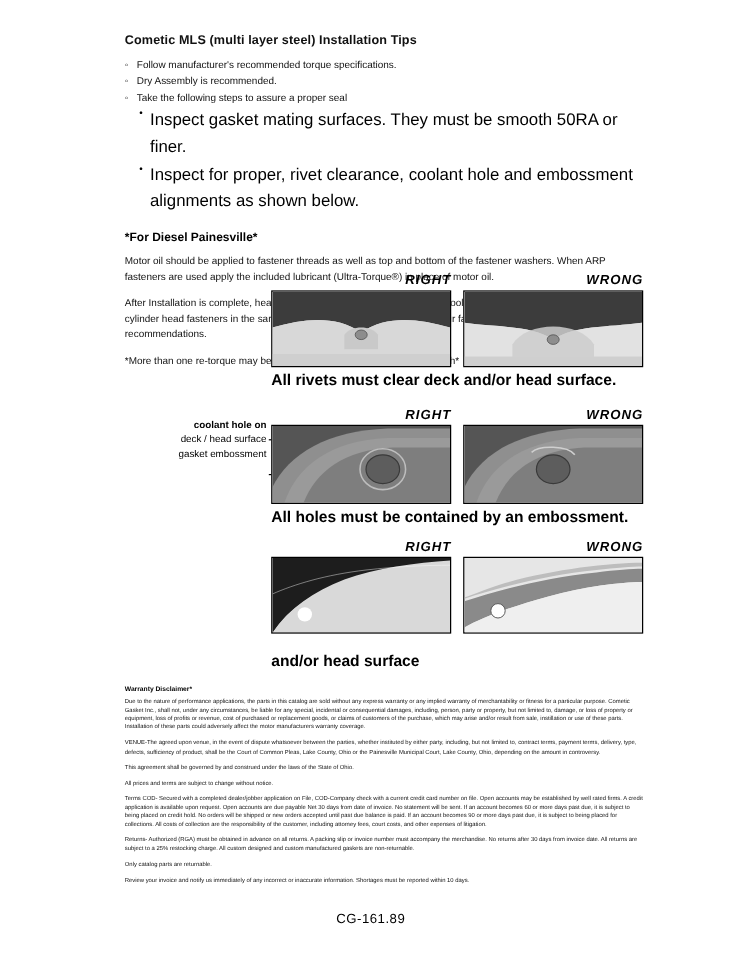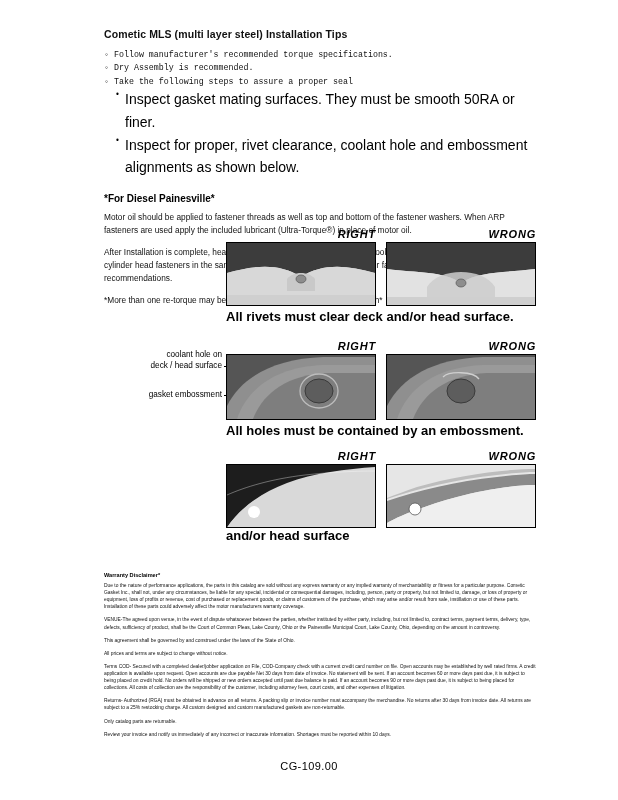--- a/index.html
+++ b/index.html
@@ -39,21 +39,20 @@
     list-style: none;
     margin: 0;
     padding: 0;
   }
   ul.bullets > li {
     font-size: 8.3px;
     line-height: 1.62;
     padding-left: 10px;
     position: relative;
     color: #111;
-    font-family: Liberation Mono, monospace;
   }
   ul.bullets > li::before {
     content: "\25E6";
     position: absolute;
     left: 0;
     top: 0;
     font-size: 8.3px;
   }
   ul.sub {
     list-style: none;
@@ -227,24 +226,24 @@
             <ellipse cx="74" cy="40" rx="5" ry="4" fill="#8d8d8d" stroke="#555" stroke-width="0.7"></ellipse>
             <path d="M0,54 L148,54 L148,62 L0,62 Z" fill="#cfcfcf"></path>
           </svg>
         </div>
       </div>
       <div class="caption">All rivets must clear deck and/or head surface.</div>
     </div>
 
     <div class="fig-row" style="margin-top:14px;height:96px;">
       <div class="callouts">
-        <div class="callout-text" style="left:0;top:10px;width:118px;">coolant hole on</div>
+        <div class="callout-text" style="left:0;top:10px;width:118px;font-weight:bold;">coolant hole on</div>
         <div class="callout-text" style="left:0;top:21px;width:118px;">deck / head surface</div>
         <div class="callout-line" style="left:120px;top:26px;width:44px;"></div>
-        <div class="callout-text" style="left:0;top:50px;width:118px;">gasket embossment</div>
+        <div class="callout-text" style="left:0;top:34px;width:118px;">gasket embossment</div>
         <div class="callout-line" style="left:120px;top:55px;width:96px;"></div>
       </div>
 
       <div style="margin-left:122px;width:310px;">
         <div class="fig-labels" style="width:310px;">
           <div class="fig-label" style="width:150px;">RIGHT</div>
           <div class="fig-label" style="width:150px;margin-left:10px;">WRONG</div>
         </div>
         <div class="panels">
           <div class="panel" style="width:148px;height:64px;">
@@ -290,32 +289,32 @@
         <div class="panel" style="width:148px;height:62px;margin-left:10px;">
           <svg width="148" height="62" viewBox="0 0 148 62">
             <rect x="0" y="0" width="148" height="62" fill="#e6e6e6"></rect>
             <path d="M0,36 C30,26 70,16 110,12 C126,10 140,9 148,9 L148,20 C130,20 100,24 70,32 C40,40 14,50 0,58 Z" fill="#8a8a8a"></path>
             <path d="M0,34 C30,24 70,14 110,10 C126,8 140,7 148,7 L148,4 C120,4 70,10 30,22 C18,26 8,30 0,33 Z" fill="#bdbdbd"></path>
             <path d="M0,58 C14,50 40,40 70,32 C100,24 130,20 148,20 L148,62 L0,62 Z" fill="#efefef"></path>
             <circle cx="28" cy="44" r="6" fill="#ffffff" stroke="#555" stroke-width="0.8"></circle>
           </svg>
         </div>
       </div>
-      <div class="caption" style="margin-top:0;">and/or head surface</div>
+      <div class="caption" style="margin-top:15px;">and/or head surface</div>
     </div>
 
   </div>
 
   <div class="warranty">
     <h3>Warranty Disclaimer*</h3>
     <p>Due to the nature of performance applications, the parts in this catalog are sold without any express warranty or any implied warranty of merchantability or fitness for a particular purpose.  Cometic Gasket Inc., shall not, under any circumstances, be liable for any special, incidental or consequential damages, including, person, party or property, but not limited to, damage, or loss of property or equipment, loss of profits or revenue, cost of purchased or replacement goods, or claims of customers of the purchase, which may arise and/or result from sale, instillation or use of these parts.  Installation of these parts could adversely affect the motor manufacturers warranty coverage.</p>
     <p>VENUE-The agreed upon venue, in the event of dispute whatsoever between the parties, whether instituted by either party, including, but not limited to, contract terms, payment terms, delivery, type, defects, sufficiency of product, shall be the Court of Common Pleas, Lake County, Ohio or the Painesville Municipal Court, Lake County, Ohio, depending on the amount in controversy.</p>
     <p>This agreement shall be governed by and construed under the laws of the State of Ohio.</p>
     <p>All prices and terms are subject to change without notice.</p>
     <p>Terms COD- Secured with a completed dealer/jobber application on File, COD-Company check with a current credit card number on file.  Open accounts may be established by well rated firms.  A credit application is available upon request.  Open accounts are due payable Net 30 days from date of invoice.  No statement will be sent.  If an account becomes 60 or more days past due, it is subject to being placed on credit hold.  No orders will be shipped or new orders accepted until past due balance is paid.  If an account becomes 90 or more days past due, it is subject to being placed for collections.  All costs of collection are the responsibility of the customer, including attorney fees, court costs, and other expenses of litigation.</p>
     <p>Returns- Authorized (RGA) must be obtained in advance on all returns.  A packing slip or invoice number must accompany the merchandise.  No returns after 30 days from invoice date.  All returns are subject to a 25% restocking charge.  All custom designed and custom manufactured gaskets are non-returnable.</p>
     <p>Only catalog parts are returnable.</p>
     <p>Review your invoice and notify us immediately of any incorrect or inaccurate information.  Shortages must be reported within 10 days.</p>
   </div>
 
-  <div class="docnum">CG-109.00</div>
+  <div class="docnum">CG-161.89</div>
 
 </div>
 
 </body></html>

